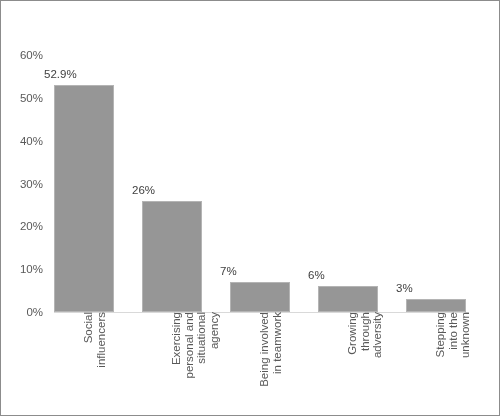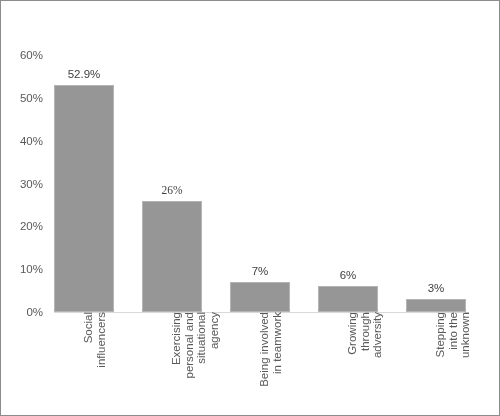--- a/index.html
+++ b/index.html
@@ -49,21 +49,20 @@
   .bar {
     position: absolute;
     width: 60px;
     background: #969696;
     border: 1px solid #b4b4b4;
     box-sizing: border-box;
   }
   .bar-value {
     position: absolute;
     width: 80px;
-    text-align: center;
     font-size: 11.5px;
     color: #404040;
     line-height: 12px;
     white-space: nowrap;
   }
   
   .cat-label {
     position: absolute;
     font-size: 11.5px;
     color: #595959;
@@ -96,21 +95,21 @@
       </div>
 
     <div class="axis-line" style="left:53px; top:311px; width:415px; height:1px;"></div>
 
     <div class="plot" id="plot">
         <div class="bar" style="left: 53px; top: 84.4117px; height: 226.588px; background: rgb(150, 150, 150); border-color: rgb(180, 180, 180);"></div>
         <div class="bar-value" style="left: 43px; top: 67.4117px; color: rgb(64, 64, 64);">52.9%</div>
         <div class="cat-label" style="left: 81px; top: 407px; color: rgb(89, 89, 89);">Social
 influencers</div>
         <div class="bar" style="left: 141px; top: 199.633px; height: 111.367px; background: rgb(150, 150, 150); border-color: rgb(180, 180, 180);"></div>
-        <div class="bar-value" style="left: 131px; top: 182.633px; color: rgb(64, 64, 64); font-family: Liberation Serif, serif;">26%</div>
+        <div class="bar-value" style="left: 131px; top: 182.633px; color: rgb(64, 64, 64);">26%</div>
         <div class="cat-label" style="left: 169px; top: 407px; color: rgb(89, 89, 89);">Exercising
 personal and
 situational
 agency</div>
         <div class="bar" style="left: 229px; top: 281.017px; height: 29.9833px; background: rgb(150, 150, 150); border-color: rgb(180, 180, 180);"></div>
         <div class="bar-value" style="left: 219px; top: 264.017px; color: rgb(64, 64, 64);">7%</div>
         <div class="cat-label" style="left: 257px; top: 407px; color: rgb(89, 89, 89);">Being involved
 in teamwork</div>
         <div class="bar" style="left: 317px; top: 285.3px; height: 25.7px; background: rgb(150, 150, 150); border-color: rgb(180, 180, 180);"></div>
         <div class="bar-value" style="left: 307px; top: 268.3px; color: rgb(64, 64, 64);">6%</div>

